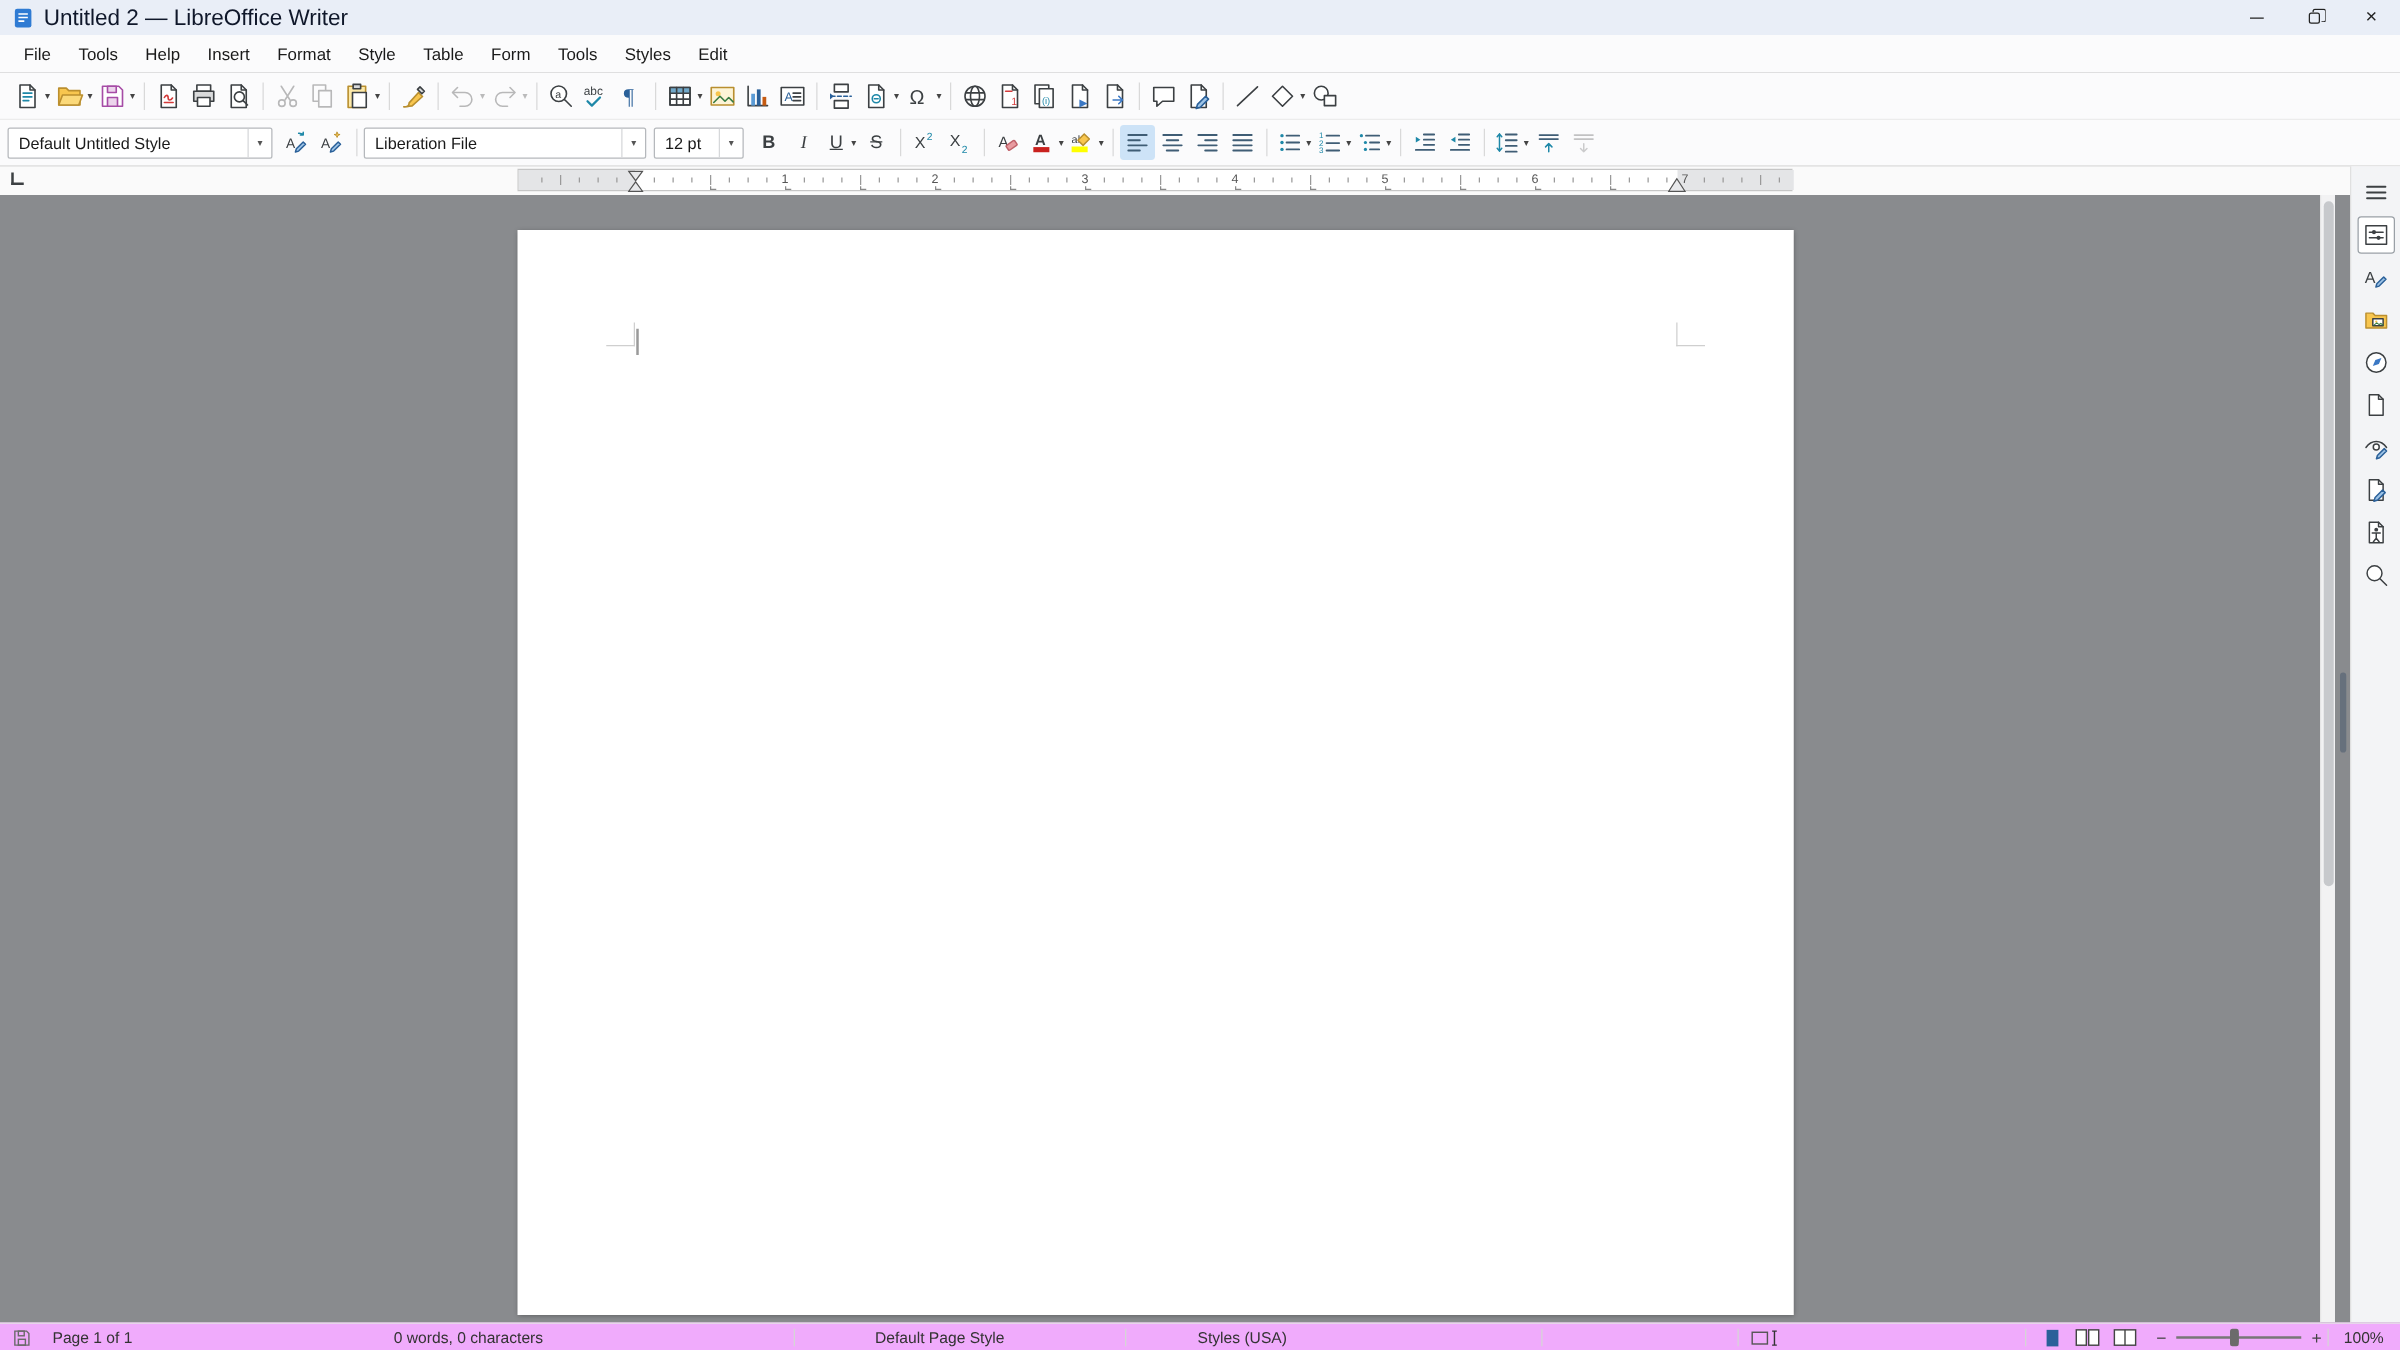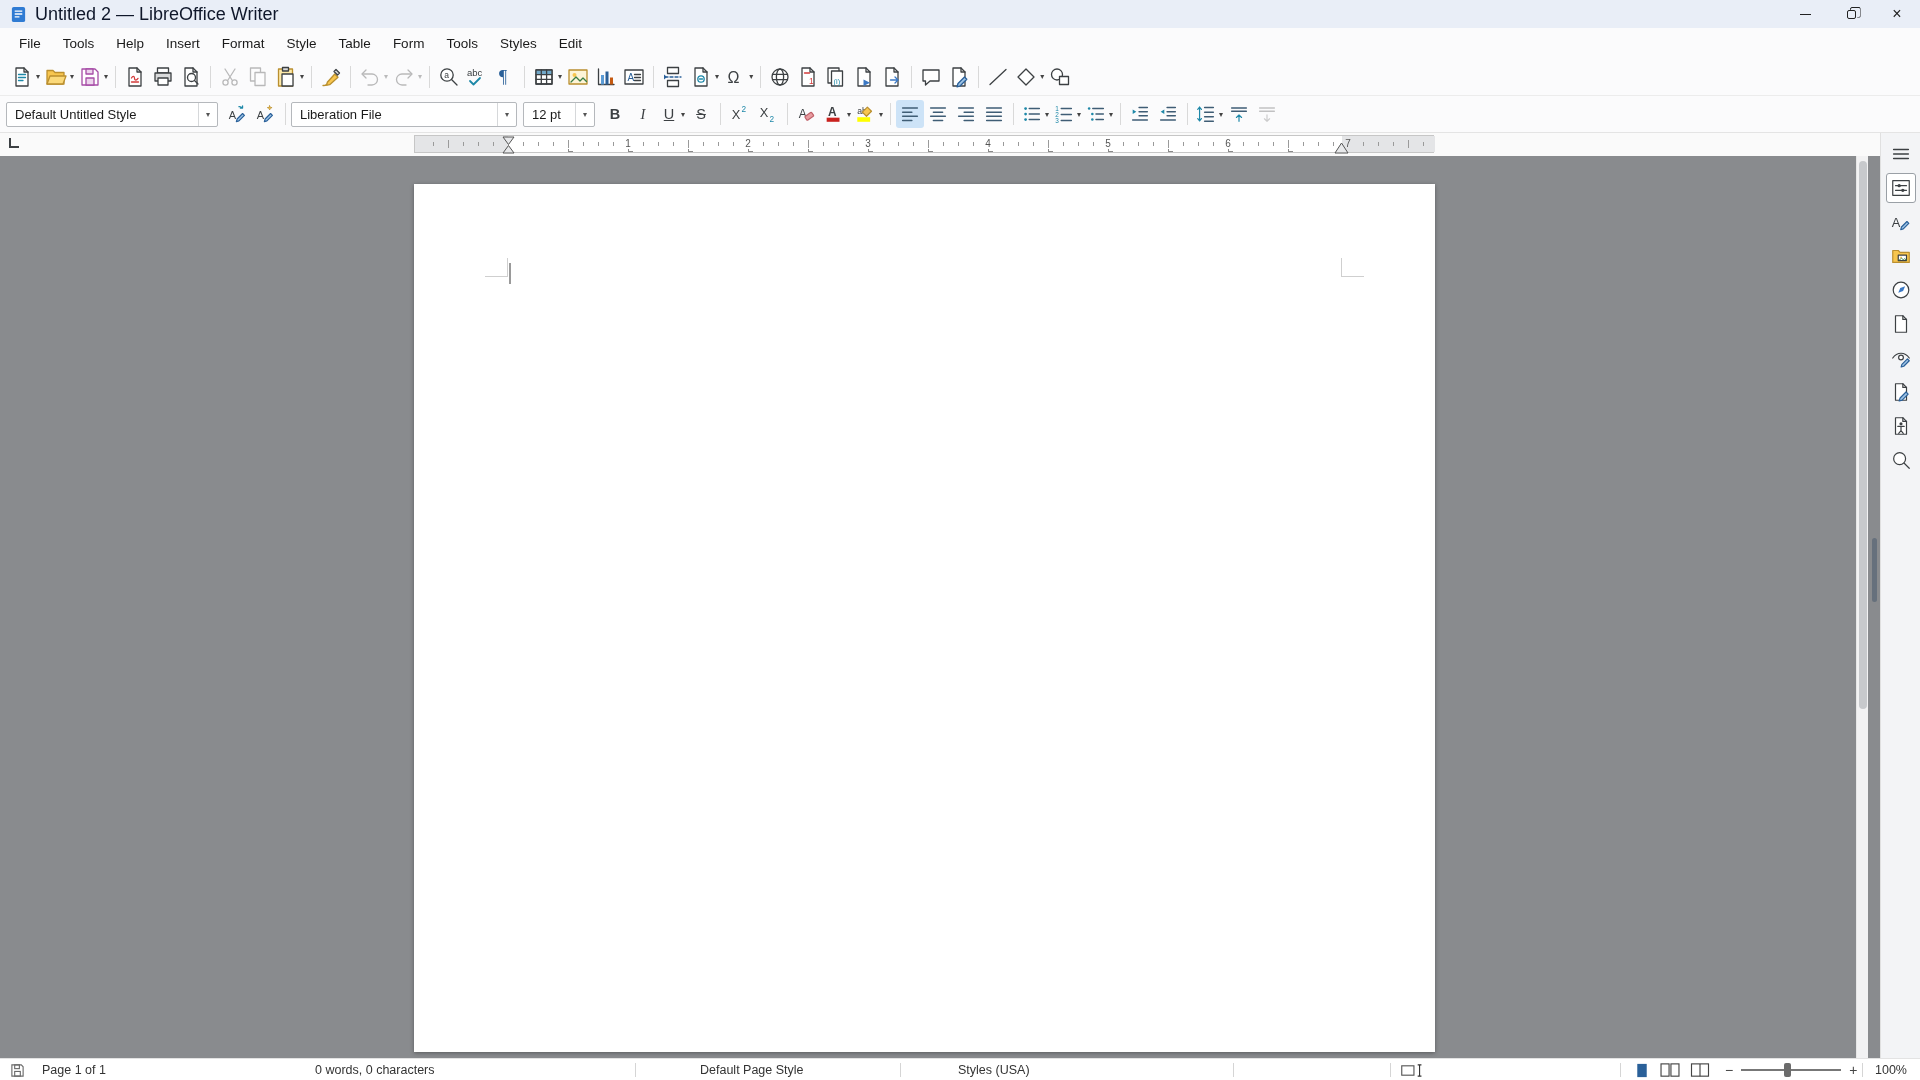--- a/index.html
+++ b/index.html
@@ -60,21 +60,21 @@
   .vscroll { position:absolute; left:1856px; top:0; bottom:0; width:12px; background:#f2f2f3; border-left:1px solid #e6e6e6; }
   .vthumb { position:absolute; left:2px; top:5px; width:8px; height:548px; background:#c7c9cc; border-radius:4px; }
   .sidegrip { position:absolute; left:1872px; top:382px; width:5px; height:64px; background:#66707c; border-radius:3px; }
 
   
   .sidebar { position:absolute; right:0; top:133px; bottom:22px; width:40px; background:#f3f4f6; border-left:1px solid #e0e0e0; display:flex; flex-direction:column; align-items:center; padding-top:6px; }
   .stab { width:30px; height:30px; margin-bottom:4px; display:flex; align-items:center; justify-content:center; border-radius:3px; }
   .stab.framed { border:1px solid #9aa0a6; background:#fff; }
 
   
-  .statusbar { height:22px; background:#ffffff; border-top:1px solid #e3e3e3; position:relative; font-size:12.5px; color:#333; flex:0 0 auto; }
+  .statusbar { height:22px; background:#f0abfc; border-top:1px solid #e3e3e3; position:relative; font-size:12.5px; color:#333; flex:0 0 auto; }
   .sitem { position:absolute; top:0; height:22px; display:flex; align-items:center; }
   .ssep { position:absolute; top:4px; width:1px; height:14px; background:#d5d5d5; }
   .slider-track { width:100px; height:2px; background:#777; position:relative; margin:0 6px; }
   .slider-handle { position:absolute; top:-6px; width:7px; height:14px; background:#6b6b6b; border-radius:2px; }
   .slider-mid { position:absolute; top:-3px; left:49px; width:1px; height:8px; background:#777; }
   .pm { font-size:14px; color:#444; padding:0 2px; }
 </style>
 </head>
 <body>
 

